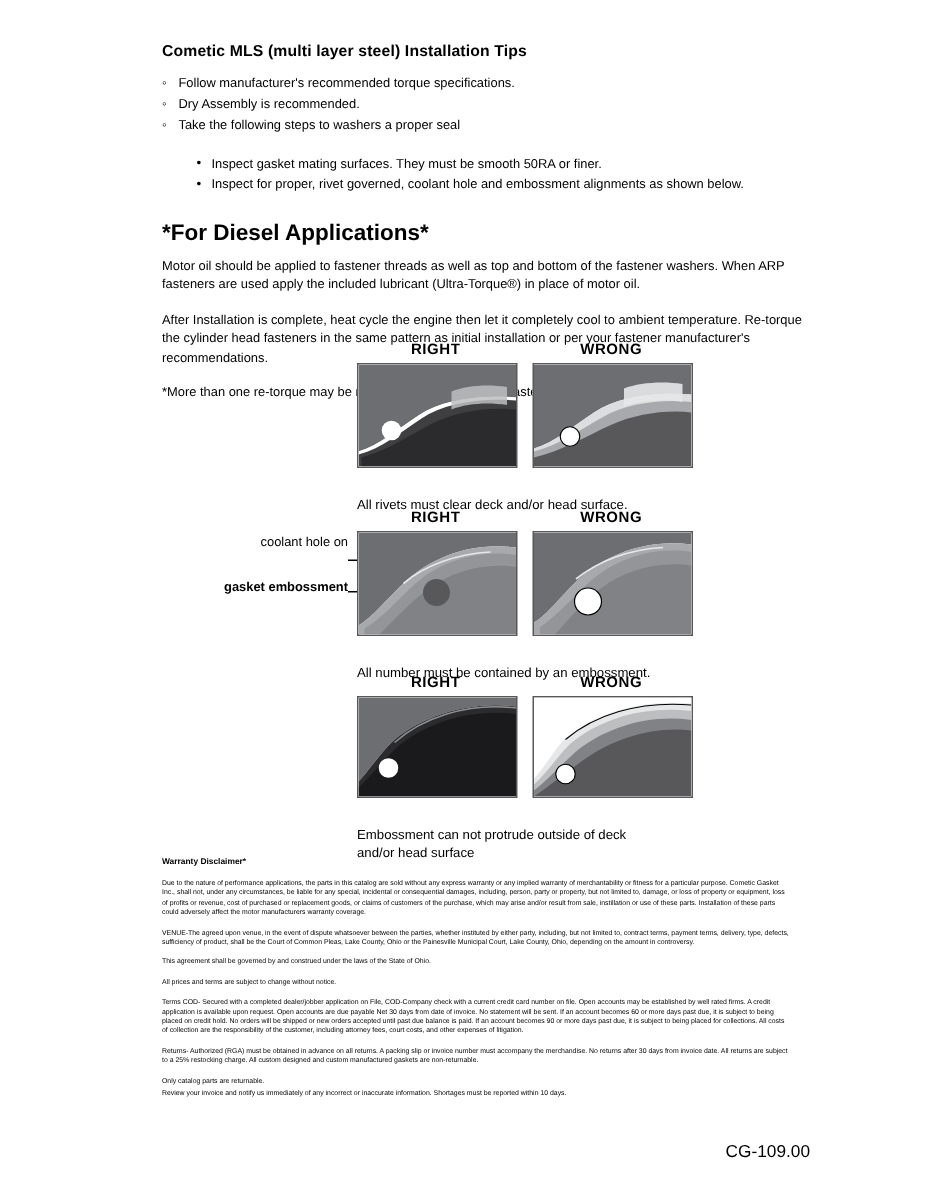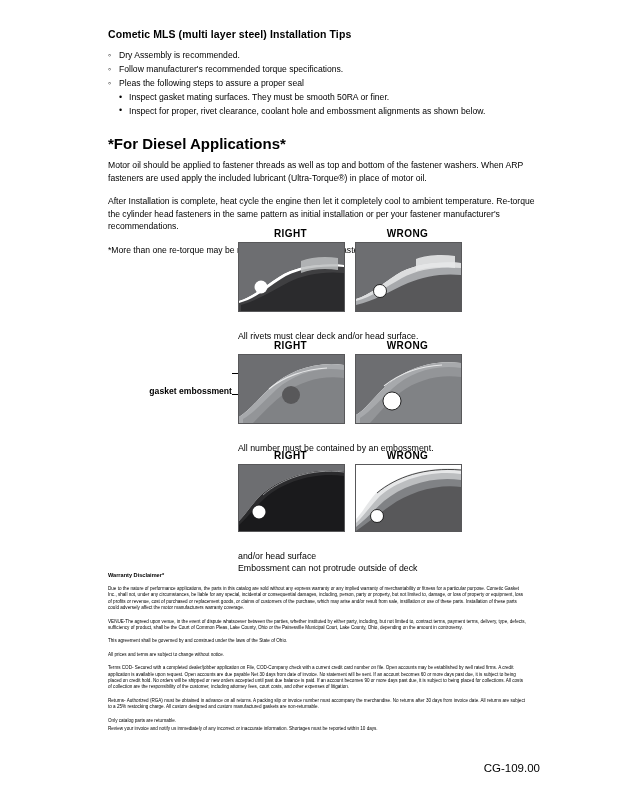--- a/index.html
+++ b/index.html
@@ -46,21 +46,21 @@
     margin-bottom: 0.5px;
   }
   .bullets > li::before {
     content: "\25E6";
     position: absolute;
     left: 0;
     top: -0.5px;
     font-size: 9px;
   }
   .subbullets {
-    margin: 0;
+    margin: 12px;
     padding: 0 0 0 11px;
     list-style: none;
   }
   .subbullets > li {
     font-size: 8.6px;
     line-height: 13.5px;
     position: relative;
     padding-left: 10px;
   }
   .subbullets > li::before {
@@ -170,27 +170,27 @@
 </style>
 </head>
 <body>
 
 <div class="page">
 
   <div class="content">
     <h1 class="title">Cometic MLS (multi layer steel) Installation Tips</h1>
 
     <ul class="bullets">
+      <li>Follow manufacturer's recommended torque specifications.</li>
       <li>Dry Assembly is recommended.</li>
-      <li>Follow manufacturer's recommended torque specifications.</li>
-      <li>Pleas the following steps to assure a proper seal</li>
+      <li>Take the following steps to washers a proper seal</li>
     </ul>
     <ul class="subbullets">
       <li>Inspect gasket mating surfaces.  They must be smooth 50RA or finer.</li>
-      <li>Inspect for proper, rivet clearance, coolant hole and embossment alignments as shown below.</li>
+      <li>Inspect for proper, rivet governed, coolant hole and embossment alignments as shown below.</li>
     </ul>
 
     <h2 class="section">*For Diesel Applications*</h2>
     <p class="para">Motor oil should be applied to fastener threads as well as top and bottom of the fastener washers.  When ARP fasteners are used apply the included lubricant (Ultra-Torque®) in place of motor oil.</p>
     <p class="para">After Installation is complete, heat cycle the engine then let it completely cool to ambient temperature.  Re-torque the cylinder head fasteners in the same pattern as initial installation or per your fastener manufacturer's recommendations.</p>
     <p class="para last">*More than one re-torque may be required to achieve proper fastener stretch*</p>
   </div>
 
   <div class="figures">
 
@@ -223,20 +223,21 @@
               <path d="M60,16 C70,12 86,11 99,13 L99,25 C86,23 70,24 60,28 Z" fill="#e6e7e8" opacity="0.9"></path>
             </svg>
           </div>
         </div>
       </div>
       <div class="figcaption">All rivets must clear deck and/or head surface.</div>
     </div>
 
     <div class="figgroup" style="height:100px; margin-top:10px;">
       <div class="annot a1">
+        <div>coolant hole on</div>
       </div>
       <div class="leader" style="left:232px; top:33px; width:46px;"></div>
       <div class="annot a2">
         <span>gasket embossment</span>
       </div>
       <div class="leader" style="left:232px; top:54px; width:52px;"></div>
 
       <div class="figrow">
         <div class="figcell">
           <div class="figlabel">RIGHT</div>
@@ -295,22 +296,22 @@
               <path d="M0,58 C8,51 15,40 24,31 C43,15 72,5 105,9 L105,66 L0,66 Z" fill="#bcbec0"></path>
               <path d="M0,62 C9,55 18,45 28,36 C48,20 76,11 105,15 L105,66 L0,66 Z" fill="#808285"></path>
               <path d="M0,66 C12,58 22,49 34,41 C54,27 80,19 105,22 L105,66 Z" fill="#58585a"></path>
               <ellipse cx="21" cy="51" rx="6.5" ry="6.5" fill="#ffffff" stroke="#000" stroke-width="0.8"></ellipse>
               <path d="M21,28 C40,12 69,2 105,5" fill="none" stroke="#000000" stroke-width="0.7"></path>
             </svg>
           </div>
         </div>
       </div>
       <div class="figcaption">
+        <div>Embossment can not protrude outside of deck</div>
         <div>and/or head surface</div>
-        <div>Embossment can not protrude outside of deck</div>
       </div>
     </div>
 
   </div>
 
   <div class="warranty">
     <h3>Warranty Disclaimer*</h3>
     <p>Due to the nature of performance applications, the parts in this catalog are sold without any express warranty or any implied warranty of merchantability or fitness for a particular purpose.  Cometic Gasket Inc., shall not, under any circumstances, be liable for any special, incidental or consequential damages, including, person, party or property, but not limited to, damage, or loss of property or equipment, loss of profits or revenue, cost of purchased or replacement goods, or claims of customers of the purchase, which may arise and/or result from sale, instillation or use of these parts.  Installation of these parts could adversely affect the motor manufacturers warranty coverage.</p>
     <p>VENUE-The agreed upon venue, in the event of dispute whatsoever between the parties, whether instituted by either party, including, but not limited to, contract terms, payment terms, delivery, type, defects, sufficiency of product, shall be the Court of Common Pleas, Lake County, Ohio or the Painesville Municipal Court, Lake County, Ohio, depending on the amount in controversy.</p>
     <p>This agreement shall be governed by and construed under the laws of the State of Ohio.</p>

